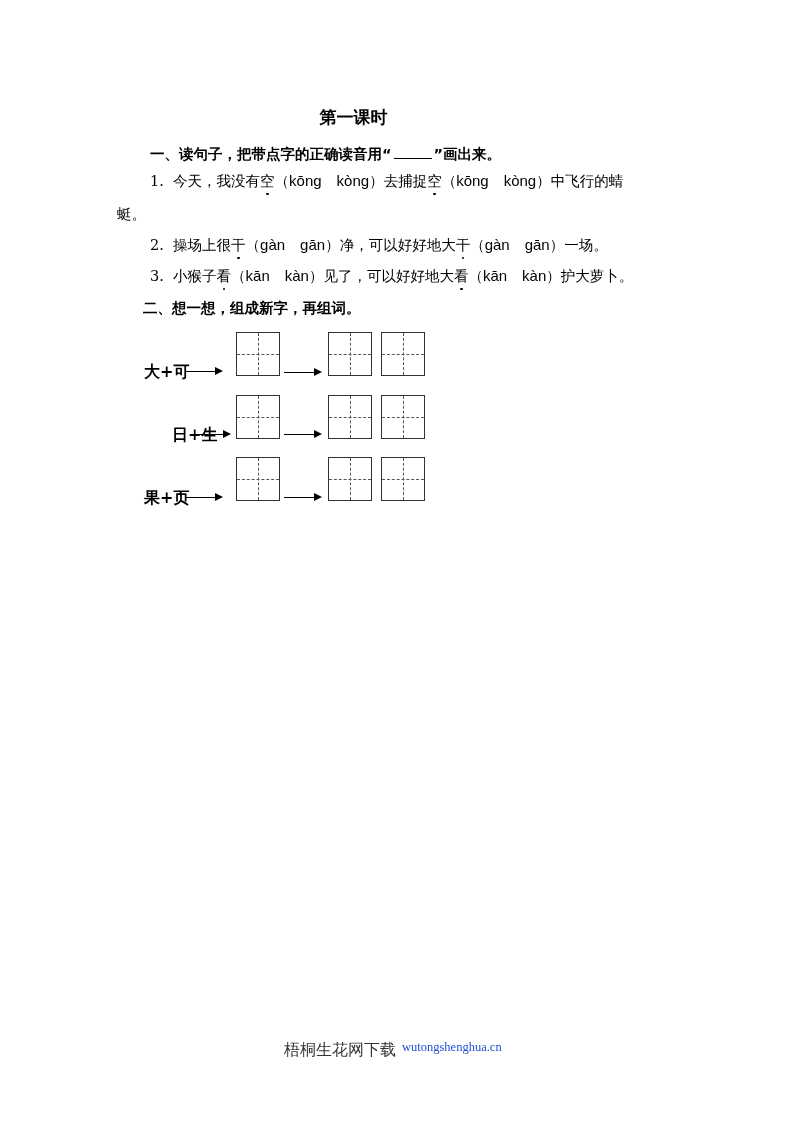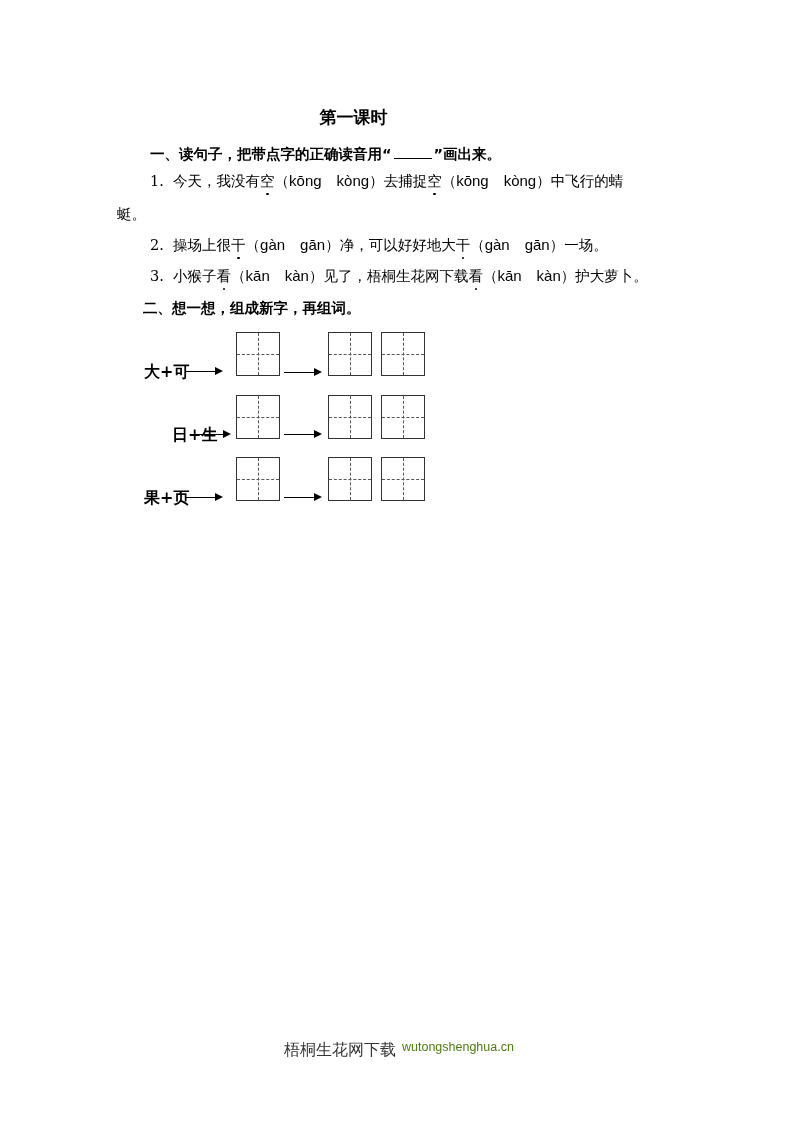--- a/index.html
+++ b/index.html
@@ -12,21 +12,21 @@
   .dot{position:relative;display:inline-block;}
   .dot::after{content:"";position:absolute;left:50%;bottom:-4px;width:2.5px;height:2.5px;margin-left:-1px;background:#000;border-radius:50%;}
   .blank{display:inline-block;width:38px;border-bottom:1.3px solid #000;height:12px;vertical-align:baseline;margin:0 2px;}
   .box{position:absolute;width:44px;height:44px;border:1.3px solid #333;box-sizing:border-box;}
   .box::before{content:"";position:absolute;left:50%;top:0;height:100%;border-left:1px dashed #555;}
   .box::after{content:"";position:absolute;top:50%;left:0;width:100%;border-top:1px dashed #555;}
   .arrow{position:absolute;height:1.3px;background:#000;}
   .arrow::after{content:"";position:absolute;right:-2px;top:-4px;border-left:8px solid #000;border-top:4.5px solid transparent;border-bottom:4.5px solid transparent;}
   .label{font-family:"DejaVu Serif",serif;font-size:16px;font-weight:bold;}
   .footer{font-family:"DejaVu Serif",serif;font-size:16px;color:#333;}
-  .footer-url{font-family:Liberation Sans, sans-serif;font-size:12.5px;color:#4d7c0f;}
+  .footer-url{font-family:Liberation Serif, serif;font-size:12.5px;color:#1d4ed8;}
 </style>
 </head>
 <body>
 
 <div class="abs title">第一课时</div>
 
 <div class="abs sec" style="left:150px;top:145px;">
   <span>一、读句子，把带点字的正确读音用“</span><span class="blank"></span><span>”画出来。</span>
 </div>
 
@@ -36,21 +36,21 @@
 </div>
 <div class="abs line" style="left:117px;top:205px;">蜓。</div>
 
 <div class="abs line" style="left:150px;top:236px;text-align:right;">
   <span>2.</span>&nbsp;
   <span>操场上很</span><span class="dot">干</span><span>（</span><span class="py">gàn　gān</span><span>）净，可以好好地大</span><span class="dot">干</span><span>（</span><span class="py">gàn　gān</span><span>）一场。</span>
 </div>
 
 <div class="abs line" style="left:150px;top:267px;">
   <span>3.</span>&nbsp;
-  <span>小猴子</span><span class="dot">看</span><span>（</span><span class="py">kān　kàn</span><span>）见了，梧桐生花网下载</span><span class="dot">看</span><span>（</span><span class="py">kān　kàn</span><span>）护大萝卜。</span>
+  <span>小猴子</span><span class="dot">看</span><span>（</span><span class="py">kān　kàn</span><span>）见了，可以好好地大</span><span class="dot">看</span><span>（</span><span class="py">kān　kàn</span><span>）护大萝卜。</span>
 </div>
 
 <div class="abs sec" style="left:143px;top:299px;">二、想一想，组成新字，再组词。</div>
 
 <div class="abs label" style="left:144px;top:362px;">大+可</div>
 <div class="arrow" style="left:185px;top:371px;width:36px;"></div>
 <div class="box" style="left:236px;top:332px;"></div>
 <div class="arrow" style="left:284px;top:372px;width:36px;"></div>
 <div class="box" style="left:328px;top:332px;"></div>
 <div class="box" style="left:381px;top:332px;"></div>

